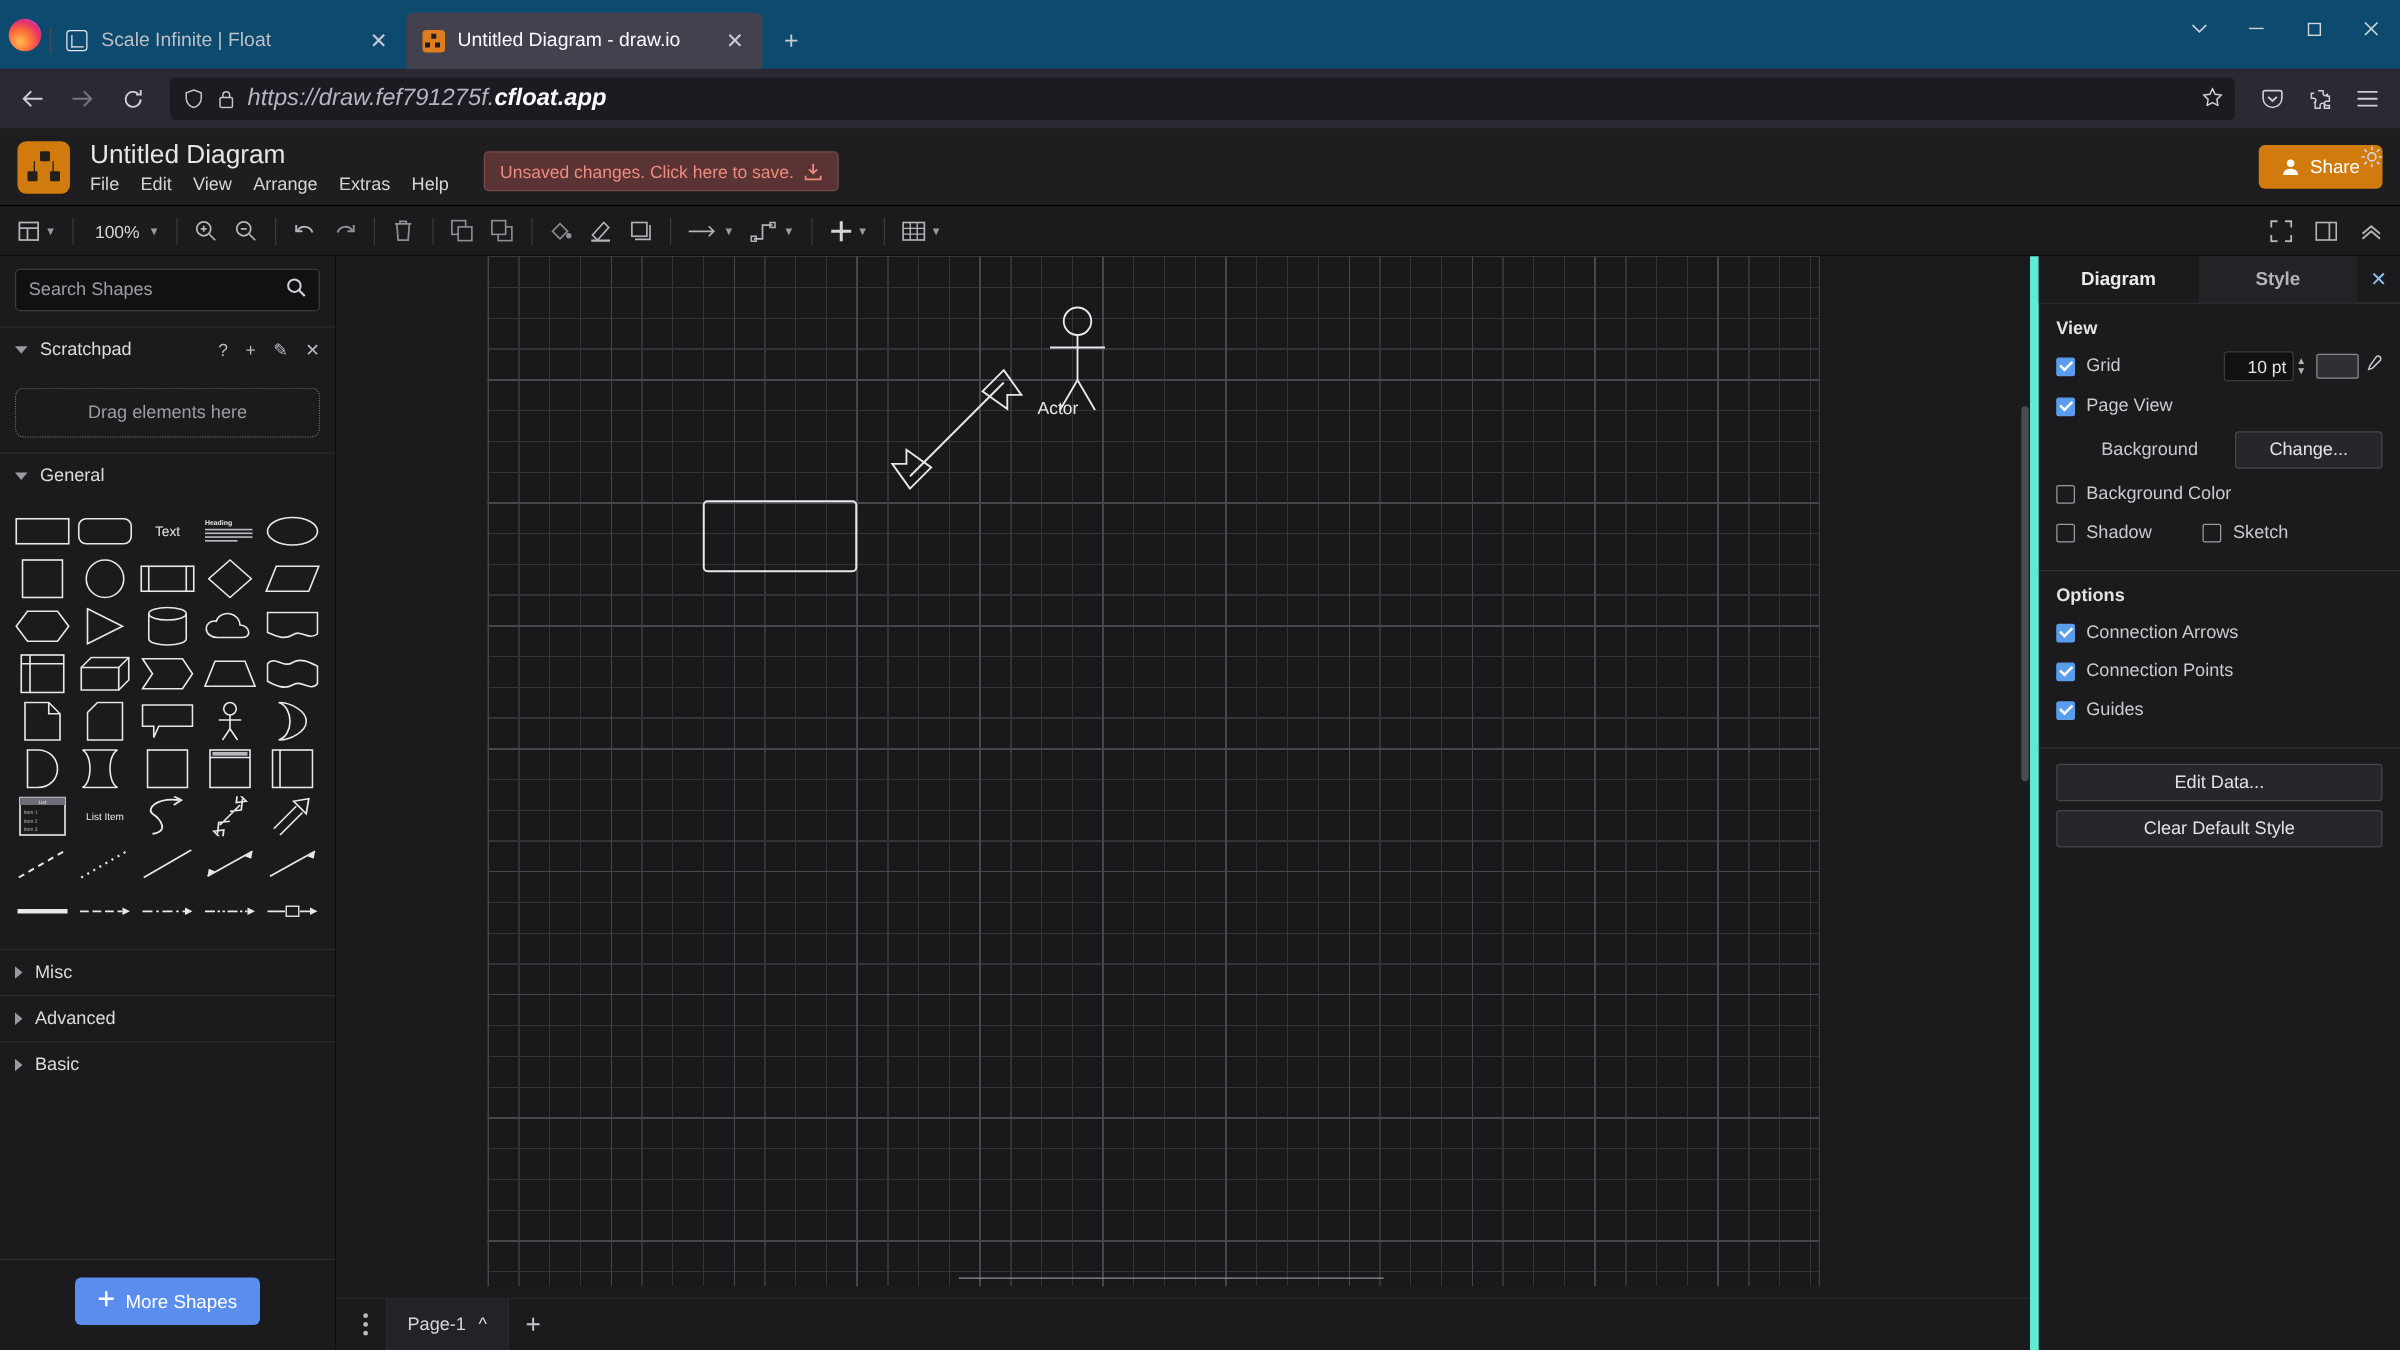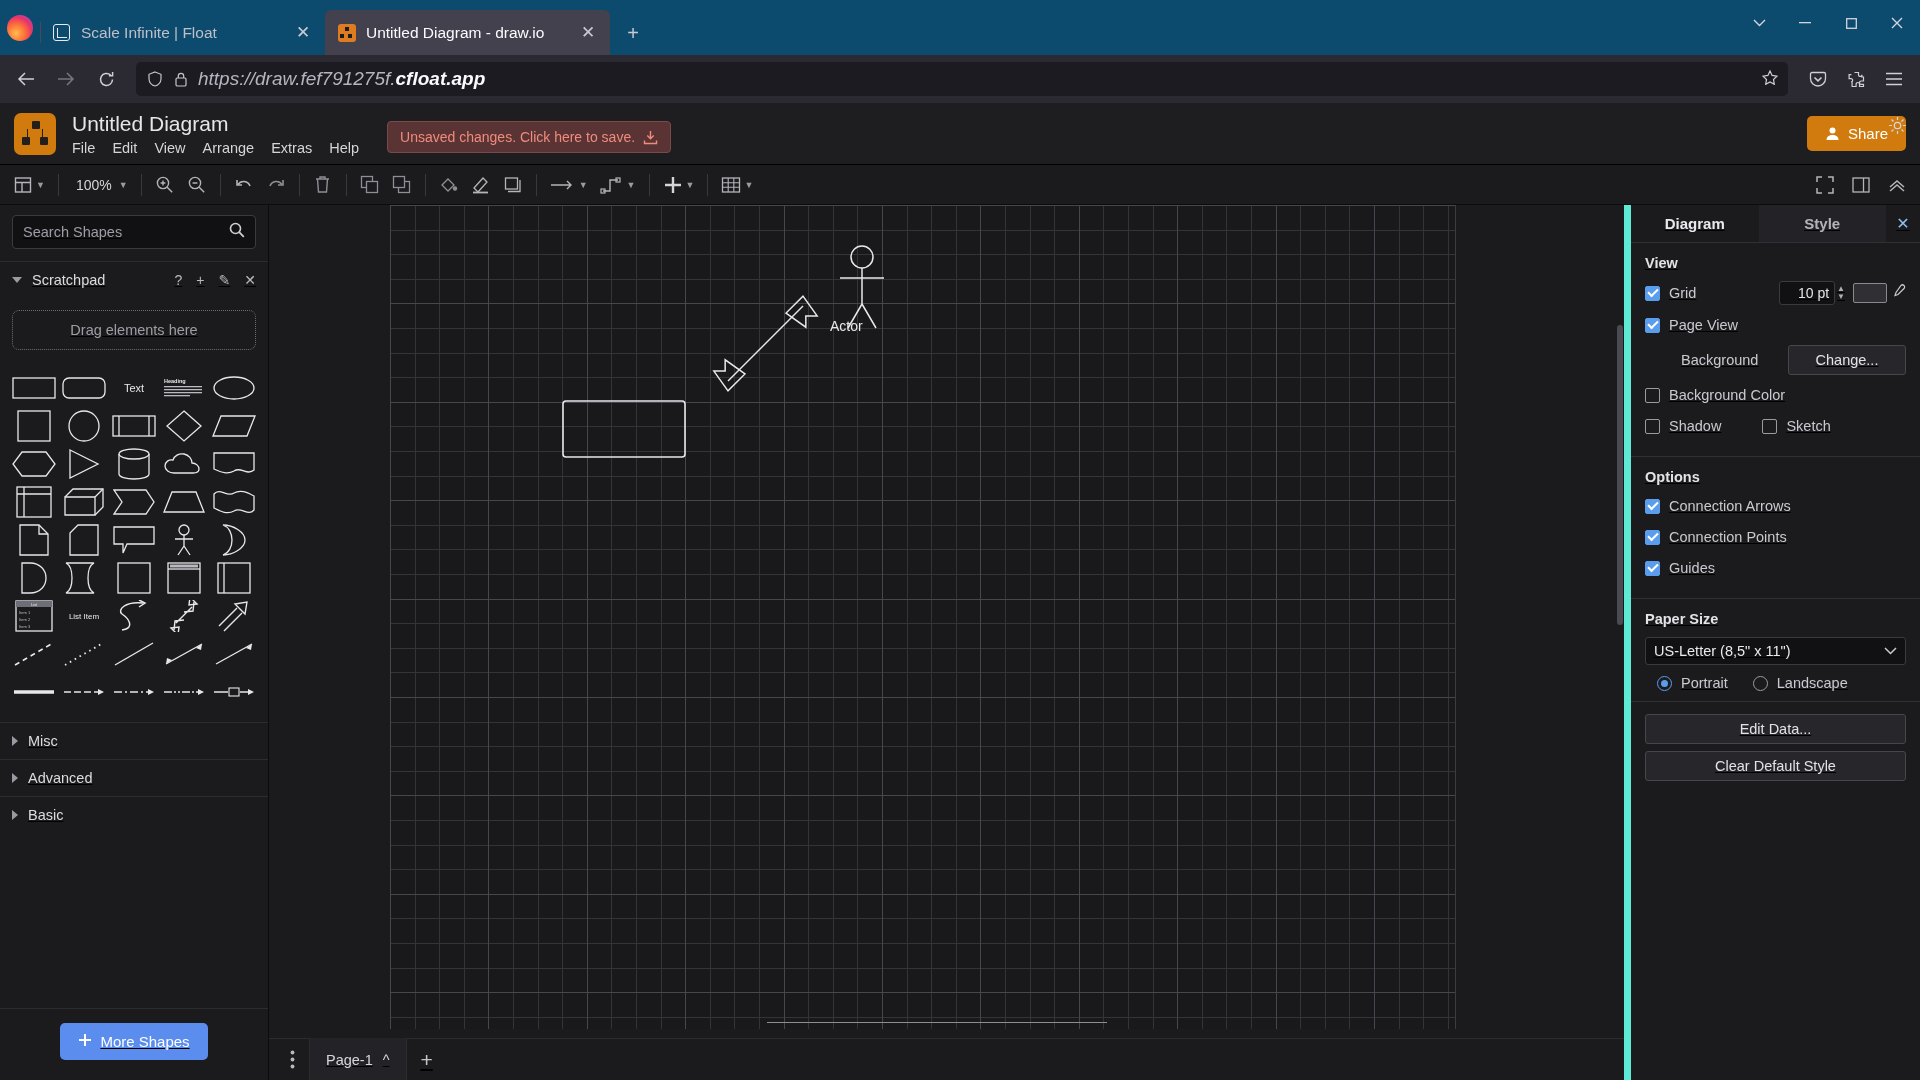--- a/index.html
+++ b/index.html
@@ -119,21 +119,21 @@
     height: 40px; background:#1b1b1e; display:flex; align-items:center;
     padding: 0 8px; gap: 2px; border-bottom:1px solid #0c0c0e;
   }
   .tb { height: 30px; min-width: 30px; display:flex; align-items:center; justify-content:center;
     color:#b4b4ba; padding: 0 5px; border-radius:3px; gap:3px; }
   .tb-sep { width:1px; height:22px; background:#38383d; margin: 0 6px; }
   .caret { font-size: 9px; color:#9a9aa2; }
   .zoomlabel { color:#d5d5d8; font-size:14px; padding: 0 4px;}
   .tb-right { margin-left:auto; display:flex; align-items:center; gap:6px;}
 
-  .body-row { flex: 1; display: flex; min-height: 0; text-decoration: underline; }
+  .body-row { flex: 1; display: flex; min-height: 0; }
 
   
   .sidebar {
     width: 269px; background:#1b1b1e; border-right:1px solid #0c0c0e;
     display:flex; flex-direction:column;
   }
   .search-wrap { padding: 10px 12px 12px; }
   .search-box {
     height: 34px; background:#111114; border:1px solid #3a3a40; border-radius:4px;
     display:flex; align-items:center; padding: 0 10px;
@@ -545,20 +545,24 @@
           <span>?</span>
           <span>+</span>
           <span>✎</span>
           <span>✕</span>
         </span>
       </div>
       <div class="scratch-drop">
         <span>Drag elements here</span>
       </div>
 
+      <div class="sec-header">
+        <span class="tri-down"></span>
+        <span>General</span>
+      </div>
 
       <div class="shape-grid">
         <div class="shape-cell">
             <svg width="44" height="22">
               <rect x="1" y="1" width="42" height="20" stroke="#e8e8ec" stroke-width="1.3" fill="none"></rect>
             </svg>
           </div>
         <div class="shape-cell">
             <svg width="44" height="22">
               <rect x="1" y="1" width="42" height="20" rx="6" stroke="#e8e8ec" stroke-width="1.3" fill="none"></rect>
@@ -945,37 +949,20 @@
         <div class="row">
           <span class="cb on"></span>
           <span class="lbl">Connection Points</span>
         </div>
         <div class="row">
           <span class="cb on"></span>
           <span class="lbl">Guides</span>
         </div>
       </div>
 
-      <div class="fmt-sec">
-        <div class="fmt-h">Paper Size</div>
-        <div class="select">
-          <span>US-Letter (8,5" x 11")</span>
-          <span class="chev">
-            <svg width="13" height="8" viewBox="0 0 13 8">
-                <path d="M1 1l5.5 5.5L12 1" stroke="#c9c9d0" stroke-width="1.5" fill="none"></path>
-              </svg>
-          </span>
-        </div>
-        <div class="radios">
-          <span class="radio on"></span>
-          <span class="lbl">Portrait</span>
-          <span class="radio"></span>
-          <span class="lbl">Landscape</span>
-        </div>
-      </div>
 
       <div class="fmt-sec" style="border-bottom:none;">
         <div class="btn wide">Edit Data...</div>
         <div class="btn wide">Clear Default Style</div>
       </div>
     </div>
 
   </div>
 </div>
 

